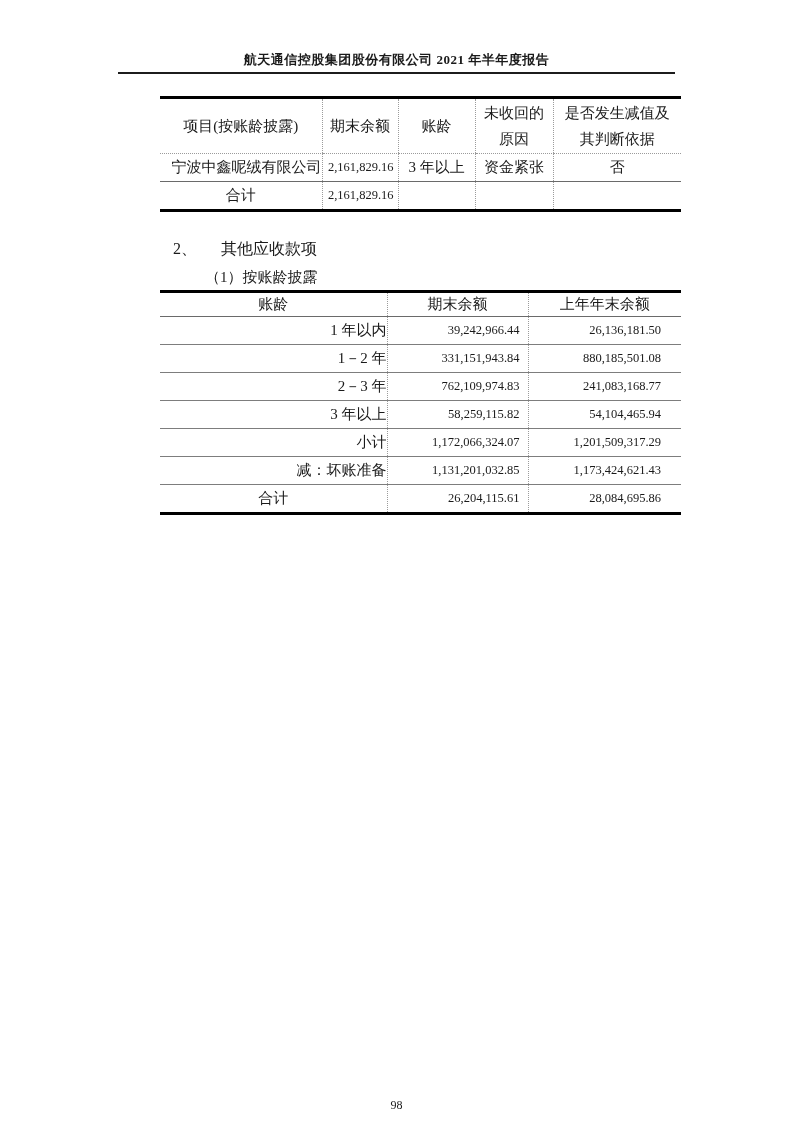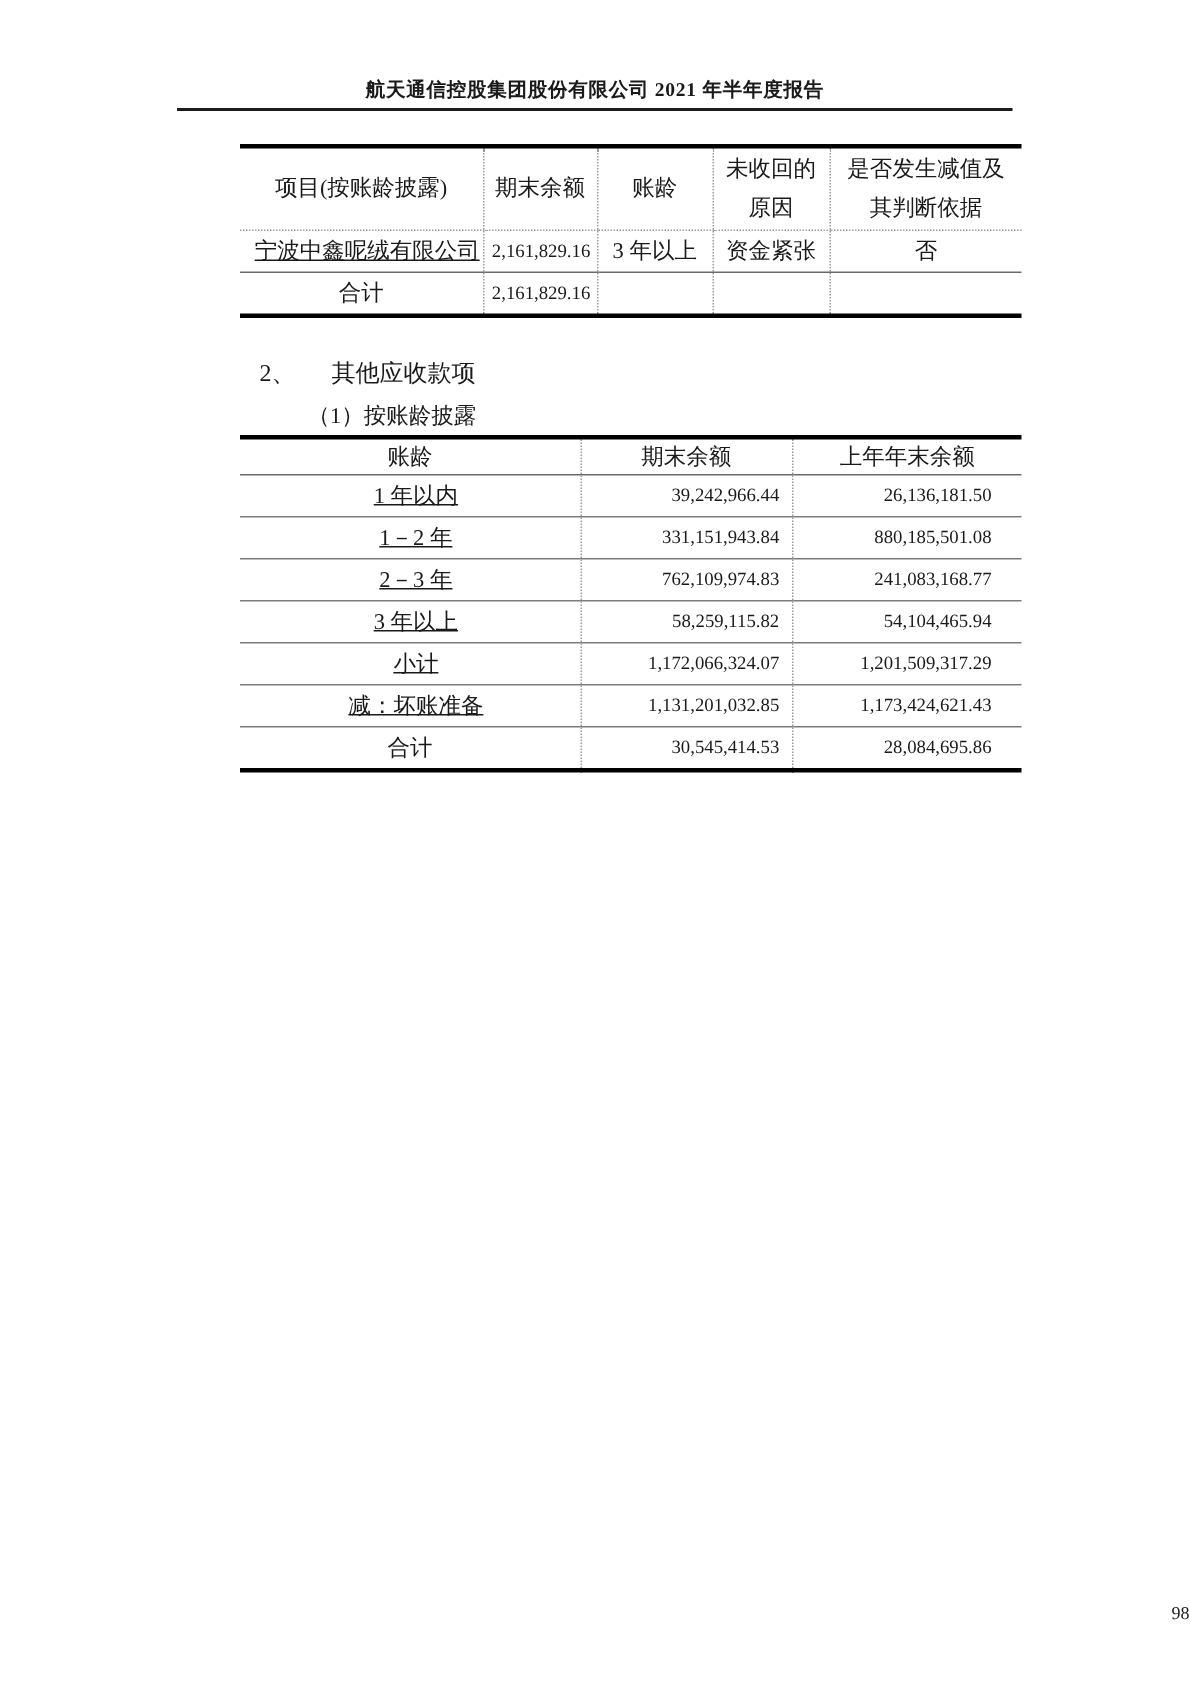--- a/index.html
+++ b/index.html
@@ -23,34 +23,34 @@
   th + th, td + td { border-left:1px dotted #9b9b9b; }
 
   #t1 thead th { height:54px; line-height:26px; border-bottom:1px dotted #9b9b9b; }
   #t1 tbody td { height:27px; }
   #t1 tbody tr.data-row td { border-bottom:1px solid #6a6a6a; }
 
   #t2 thead th { height:23px; border-bottom:1px solid #6a6a6a; }
   #t2 tbody td { height:27px; }
   #t2 tbody tr:not(:last-child) td { border-bottom:1px solid #7d7d7d; }
 
-  .al  { text-align:center;  padding-left:8px;text-decoration:underline; }
+  .al  { text-align:right;  padding-left:8px; }
   .ac  { text-align:center; }
   .ar  { text-align:right; }
   .num { font-size:12.5px; }
   .pr4  { padding-right:4px; }
   .pr8  { padding-right:8px; }
   .pr20 { padding-right:20px; }
   .px5  { padding-left:5px;  padding-right:5px; }
   .px8  { padding-left:8px;  padding-right:8px; }
 
   .section-heading { position:absolute; left:160px; top:239px; font-size:16px; font-weight:normal;margin-left:13px; }
   .section-number  { display:inline-block; margin-right:24px; }
   .sub-heading     { position:absolute; left:205px; top:268px; font-size:15px; }
-  .page-number     { position:absolute; top:1068px; left:0; width:100%; text-align:right; font-size:12px; }
+  .page-number     { position:absolute; top:1098px; left:0; width:100%; text-align:center; font-size:12px; }
 </style>
 </head>
 <body>
 
 <div class="page">
 
   <div class="doc-title">航天通信控股集团股份有限公司 2021 年半年度报告</div>
   <div class="title-rule"></div>
 
   <table id="t1">
@@ -132,21 +132,21 @@
         <td class="ar num pr8">1,172,066,324.07</td>
         <td class="ar num pr20">1,201,509,317.29</td>
       </tr>
       <tr>
         <td class="al">减：坏账准备</td>
         <td class="ar num pr8">1,131,201,032.85</td>
         <td class="ar num pr20">1,173,424,621.43</td>
       </tr>
       <tr>
         <td class="ac">合计</td>
-        <td class="ar num pr8">30,545,414.53</td>
+        <td class="ar num pr8">26,204,115.61</td>
         <td class="ar num pr20">28,084,695.86</td>
       </tr>
     </tbody>
   </table>
 
   <div class="page-number">98</div>
 
 </div>
 
 </body></html>

